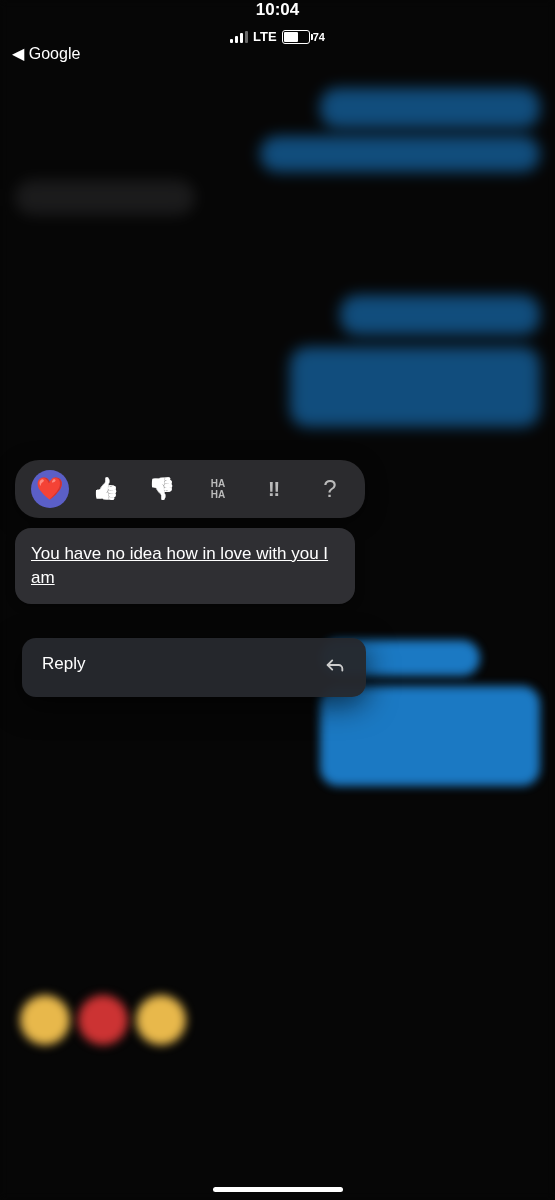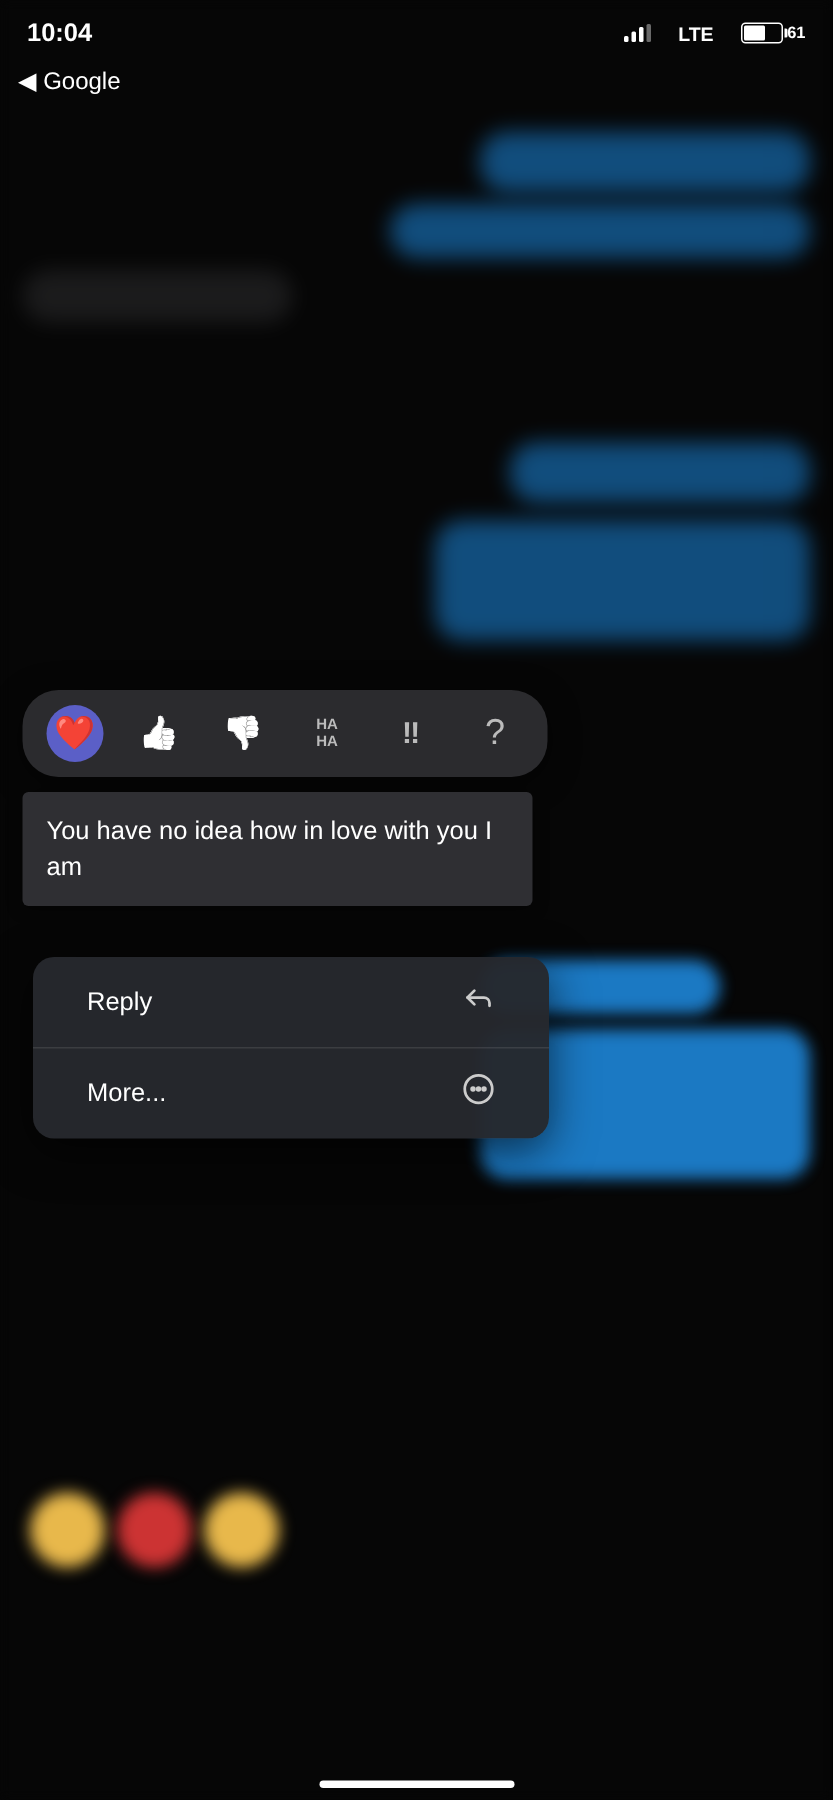--- a/index.html
+++ b/index.html
@@ -19,32 +19,33 @@
       position: absolute;
       top: 0;
       left: 0;
       right: 0;
       height: 44px;
       display: flex;
       align-items: center;
       justify-content: space-between;
       padding: 0 18px;
       z-index: 100;
+      flex-direction: column;
     }
 
     .status-time {
       color: #fff;
       font-size: 17px;
       font-weight: 600;
     }
 
     .status-right {
       display: flex;
       align-items: center;
-      gap: 18px;
+      gap: 5px;
     }
 
     .signal-bars {
       display: flex;
       align-items: flex-end;
       gap: 2px;
       height: 12px;
     }
 
     .signal-bar {
@@ -213,47 +214,47 @@
     
     .message-bubble-container {
       position: absolute;
       top: 528px;
       left: 15px;
       z-index: 20;
     }
 
     .message-bubble {
       background: rgba(48, 48, 52, 0.98);
-      border-radius: 4px;
+      border-radius: 16px;
       padding: 14px 16px;
       max-width: 340px;
       color: #fff;
       font-size: 17px;
       line-height: 1.4;
       box-shadow: 0 2px 10px rgba(0,0,0,0.4);
+      text-decoration: underline;
     }
 
     
     .context-menu {
       position: absolute;
       top: 638px;
       left: 22px;
       width: 344px;
       background: rgba(38, 40, 45, 0.97);
       border-radius: 14px;
       overflow: hidden;
       z-index: 30;
       box-shadow: 0 8px 30px rgba(0,0,0,0.6);
     }
 
     .context-menu-item {
       display: flex;
-      align-items: center;
       justify-content: space-between;
-      padding: 16px 36px;
+      padding: 16px 20px;
       cursor: pointer;
       border-bottom: 0.5px solid rgba(255,255,255,0.1);
     }
 
     .context-menu-item:last-child {
       border-bottom: none;
     }
 
     .context-menu-label {
       color: #fff;
@@ -332,21 +333,21 @@
         <div class="signal-bar" style="height:4px;"></div>
         <div class="signal-bar" style="height:7px;"></div>
         <div class="signal-bar" style="height:10px;"></div>
         <div class="signal-bar" style="height:12px; opacity:0.4;"></div>
       </div>
       <span class="lte-label">LTE</span>
       <div class="battery-container">
         <div class="battery">
           <div class="battery-fill"></div>
         </div>
-        <span class="battery-text">61</span>
+        <span class="battery-text">74</span>
       </div>
     </div>
   </div>
 
   <div class="back-nav">
     <span class="back-label">◀ Google</span>
   </div>
 
   <div class="reaction-picker">
     <button class="reaction-btn active">
@@ -382,31 +383,20 @@
       <span class="context-menu-icon">
         <svg width="22" height="22" viewBox="0 0 24 24" fill="none" stroke="#ccc" stroke-width="2" stroke-linecap="round" stroke-linejoin="round">
           <polyline points="9 17 4 12 9 7"></polyline>
           <path d="M20 18v-2a4 4 0 0 0-4-4H4"></path>
         </svg>
       </span>
     </div>
 
 
 
-    <div class="context-menu-item">
-      <span class="context-menu-label">More...</span>
-      <span class="context-menu-icon">
-        <svg width="22" height="22" viewBox="0 0 24 24" fill="none" stroke="#ccc" stroke-width="2" stroke-linecap="round" stroke-linejoin="round">
-          <circle cx="12" cy="12" r="10"></circle>
-          <circle cx="8" cy="12" r="1" fill="#ccc"></circle>
-          <circle cx="12" cy="12" r="1" fill="#ccc"></circle>
-          <circle cx="16" cy="12" r="1" fill="#ccc"></circle>
-        </svg>
-      </span>
-    </div>
 
   </div>
 
   <div class="emoji-reactions">
     <div class="emoji-circle emoji-circle-1"></div>
     <div class="emoji-circle emoji-circle-2"></div>
     <div class="emoji-circle emoji-circle-3"></div>
   </div>
 
   <div class="home-indicator"></div>

